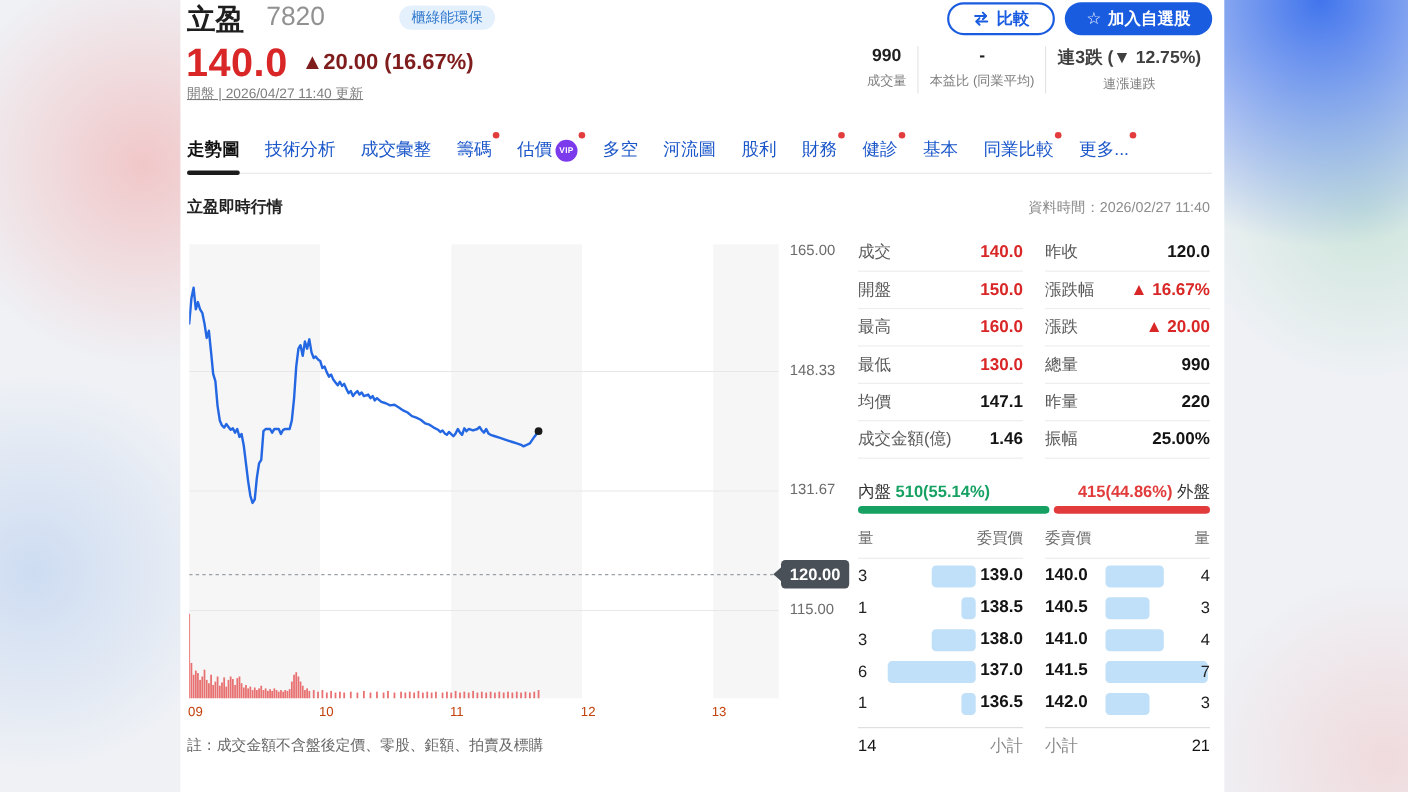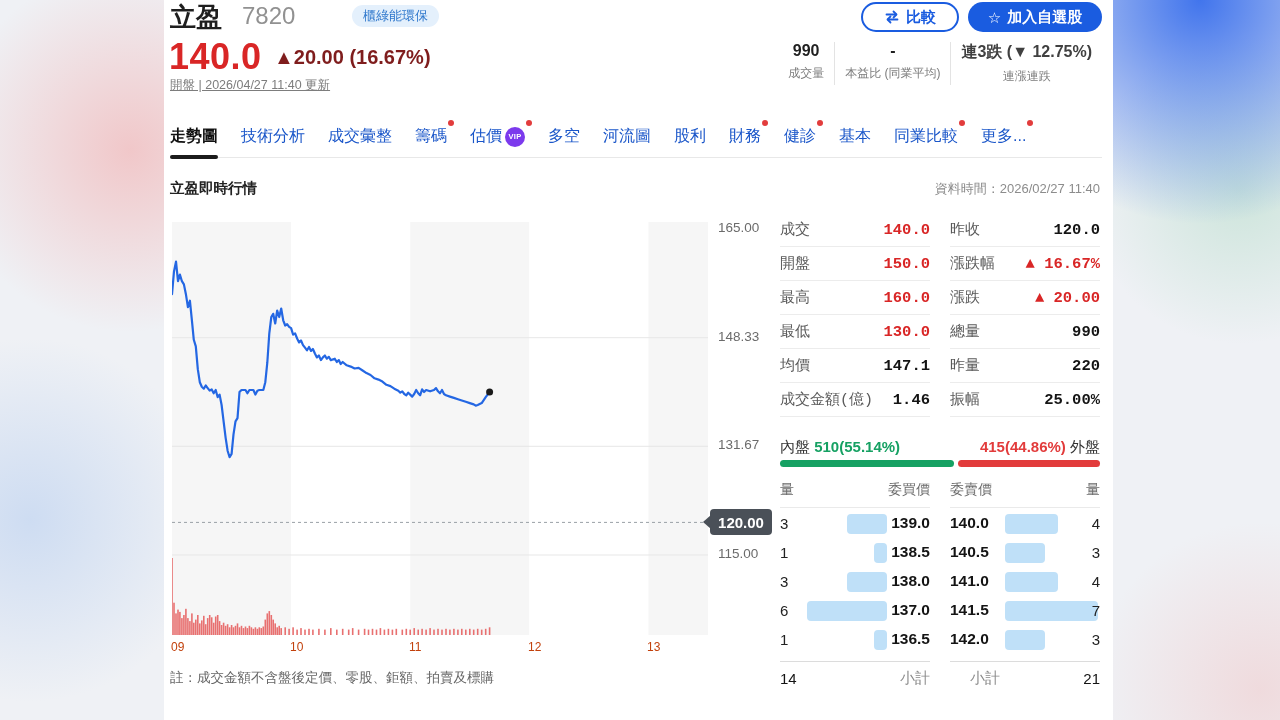--- a/index.html
+++ b/index.html
@@ -12,21 +12,21 @@
       radial-gradient(circle 220px at 1240px 190px, rgba(140,205,170,.35), rgba(140,205,170,0) 70%),
       radial-gradient(circle 260px at 30px 520px, rgba(165,195,238,.45), rgba(165,195,238,0) 70%),
       radial-gradient(circle 240px at 1260px 690px, rgba(240,185,185,.4), rgba(240,185,185,0) 70%),
       #eff1f5;
   }
   .content{position:absolute;left:164px;top:0;width:949px;height:720px;background:#fff;}
 
   
   .stock-name{position:absolute;left:6px;top:0;font-size:26px;font-weight:bold;color:#1e1e1e;}
   .stock-code{position:absolute;left:78px;top:2px;font-size:24px;color:#919191;}
-  .tag-pill{position:absolute;left:188px;top:5px;height:22px;line-height:22px;padding:0 11px;border-radius:12px;background:#e4f0fc;color:#2e77cc;font-size:13px;cursor:pointer;}
+  .tag-pill{position:absolute;left:199px;top:5px;height:22px;line-height:22px;padding:0 11px;border-radius:12px;background:#e4f0fc;color:#2e77cc;font-size:13px;cursor:pointer;}
   .btn{position:absolute;top:2px;height:30px;border-radius:16px;font-size:15px;font-weight:bold;display:flex;align-items:center;justify-content:center;gap:6px;cursor:pointer;box-sizing:border-box;}
   .btn-compare{right:154px;width:98px;border:2px solid #1a5ce0;background:#fff;color:#1a5ce0;}
   .btn-watch{right:11px;width:134px;border:none;background:#1a5ce0;color:#fff;}
   .star-glyph{font-size:15px;line-height:1;}
   .big-price{position:absolute;left:5px;top:36px;font-size:36px;font-weight:bold;color:#d92626;letter-spacing:.5px;}
   .price-change{position:absolute;left:110px;top:46px;font-size:20px;font-weight:bold;color:#7f1d1d;}
   .update-line{position:absolute;left:6px;top:77px;font-size:12.5px;color:#7d7d7d;text-decoration:underline;}
   .quick-stats{position:absolute;right:11px;top:42px;display:flex;}
   .qs{padding:0 10px;text-align:center;}
   .qs + .qs{border-left:1px solid #e3e3e3;}
@@ -48,21 +48,21 @@
   .sec-time{font-size:13px;color:#8c8c8c;}
 
   
   .chart-area{position:absolute;left:8px;top:222px;width:625px;height:445px;}
   .y-tick{position:absolute;left:546px;font-size:13.5px;color:#6b6b6b;text-align:right;}
   .x-tick{position:absolute;top:418px;font-size:12px;color:#c2410c;}
   .pc-tag{position:absolute;left:538px;top:287px;width:62px;height:26px;background:#4a5058;border-radius:4px;color:#fff;font-size:15px;font-weight:bold;display:flex;align-items:center;justify-content:center;}
   .pc-tag::before{content:"";position:absolute;left:-7px;top:6px;border-top:7px solid transparent;border-bottom:7px solid transparent;border-right:8px solid #4a5058;}
 
   
-  .stats-col{position:absolute;top:213px;width:150px;font-family:Liberation Mono, monospace;}
+  .stats-col{position:absolute;top:213px;width:150px;}
   #stats-left{left:616px;} #stats-right{left:786px;}
   .stat-row{height:33px;display:flex;justify-content:space-between;align-items:center;border-bottom:1px solid #ececec;}
   .stat-label{font-size:15px;color:#5a5a5a;}
   .stat-value{font-size:15.5px;font-weight:bold;color:#141414;}
   .stat-value.red{color:#d92626;}
 
   
   .io-head{position:absolute;left:616px;top:438px;width:320px;display:flex;justify-content:space-between;font-size:15px;color:#333;}
   .io-green{color:#16a163;font-weight:bold;}
   .io-red{color:#e23b3b;font-weight:bold;}
@@ -73,21 +73,21 @@
   .ob-head{position:absolute;top:481px;width:150px;display:flex;justify-content:space-between;font-size:14px;color:#6b6b6b;padding-bottom:8px;border-bottom:1px solid #eaeaea;box-sizing:border-box;}
   #ob-head-bid{left:616px;} #ob-head-ask{left:786px;}
   .ob-col{position:absolute;top:510px;width:150px;}
   #ob-bids{left:616px;} #ob-asks{left:786px;}
   .ob-row{position:relative;height:29px;cursor:pointer;}
   .ob-row .qty{position:absolute;top:5px;font-size:15px;color:#222;z-index:2;}
   .ob-row .price{position:absolute;top:4px;font-size:15.5px;font-weight:bold;color:#141414;z-index:2;}
   .bar{position:absolute;top:4px;height:20px;background:#bfe0f8;border-radius:4px;z-index:1;}
   .ob-total{position:absolute;top:661px;width:150px;height:32px;border-top:1px solid #dcdcdc;display:flex;justify-content:space-between;align-items:center;font-size:15px;}
   #ob-total-bid{left:616px;} #ob-total-ask{left:786px;}
-  .sub{color:#8a8a8a;margin-left:20px;} .tot{color:#141414;}
+  .sub{color:#8a8a8a;} .tot{color:#141414;}
 
   .note{position:absolute;left:6px;top:669px;font-size:13.5px;color:#666;}
 </style>
 </head>
 <body>
 
 <div class="content">
 
   <span class="stock-name">立盈</span>
   <span class="stock-code">7820</span>

